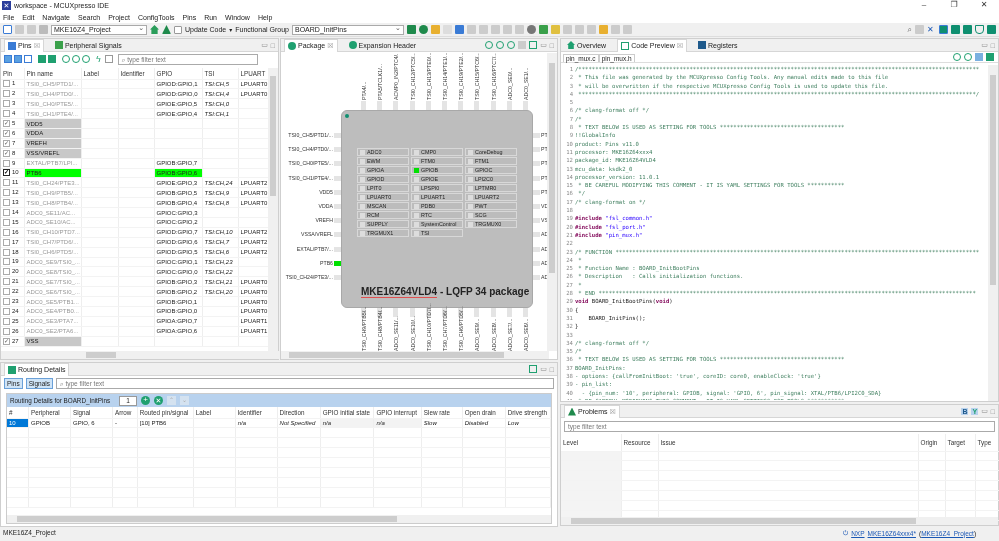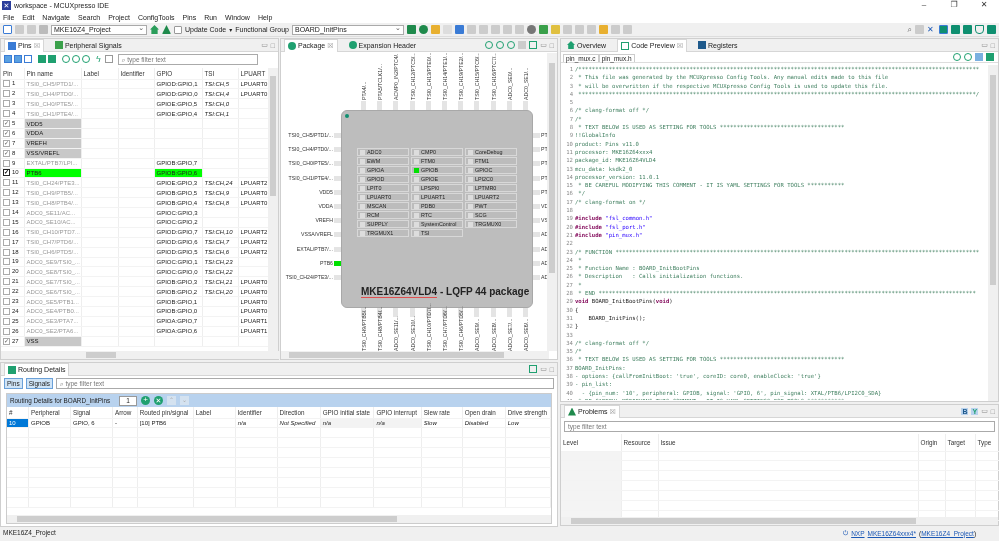--- a/index.html
+++ b/index.html
@@ -472,21 +472,21 @@
           <div class="periph" style="left:15px;top:100px"><span class="sq "></span><span>RCM</span></div>
           <div class="periph" style="left:69px;top:100px"><span class="sq "></span><span>RTC</span></div>
           <div class="periph" style="left:123px;top:100px"><span class="sq "></span><span>SCG</span></div>
           <div class="periph" style="left:15px;top:109px"><span class="sq "></span><span>SUPPLY</span></div>
           <div class="periph" style="left:69px;top:109px"><span class="sq "></span><span>SystemControl</span></div>
           <div class="periph" style="left:123px;top:109px"><span class="sq "></span><span>TRGMUX0</span></div>
           <div class="periph" style="left:15px;top:118px"><span class="sq "></span><span>TRGMUX1</span></div>
           <div class="periph" style="left:69px;top:118px"><span class="sq "></span><span>TSI</span></div>
         </div>
       <div style="position:absolute;left:19px;top:175px;font-size:10px;font-weight:bold;color:#222;white-space:nowrap">
-        <span style="border-bottom:1px solid #e05050">MKE16Z64VLD4</span><span> - LQFP 44 package</span>
+        <span style="border-bottom:1px solid #e05050">MKE16Z64VLD4</span><span> - LQFP 34 package</span>
       </div>
     </div>
     <div id="pins-top">
         <div class="vlbl" style="left:80px;top:2px;height:45px">PTA4/...</div>
         <div class="pinstub" style="left:80px;top:48px;width:5px;height:9px"></div>
         <div class="vlbl" style="left:96.2px;top:2px;height:45px">PTA5/TCLK1/...</div>
         <div class="pinstub" style="left:96.2px;top:48px;width:5px;height:9px"></div>
         <div class="vlbl" style="left:112.4px;top:2px;height:45px">ACMP0_IN2/PTC4/...</div>
         <div class="pinstub" style="left:112.4px;top:48px;width:5px;height:9px"></div>
         <div class="vlbl" style="left:128.6px;top:2px;height:45px">TSI0_CH12/PTC5/...</div>

